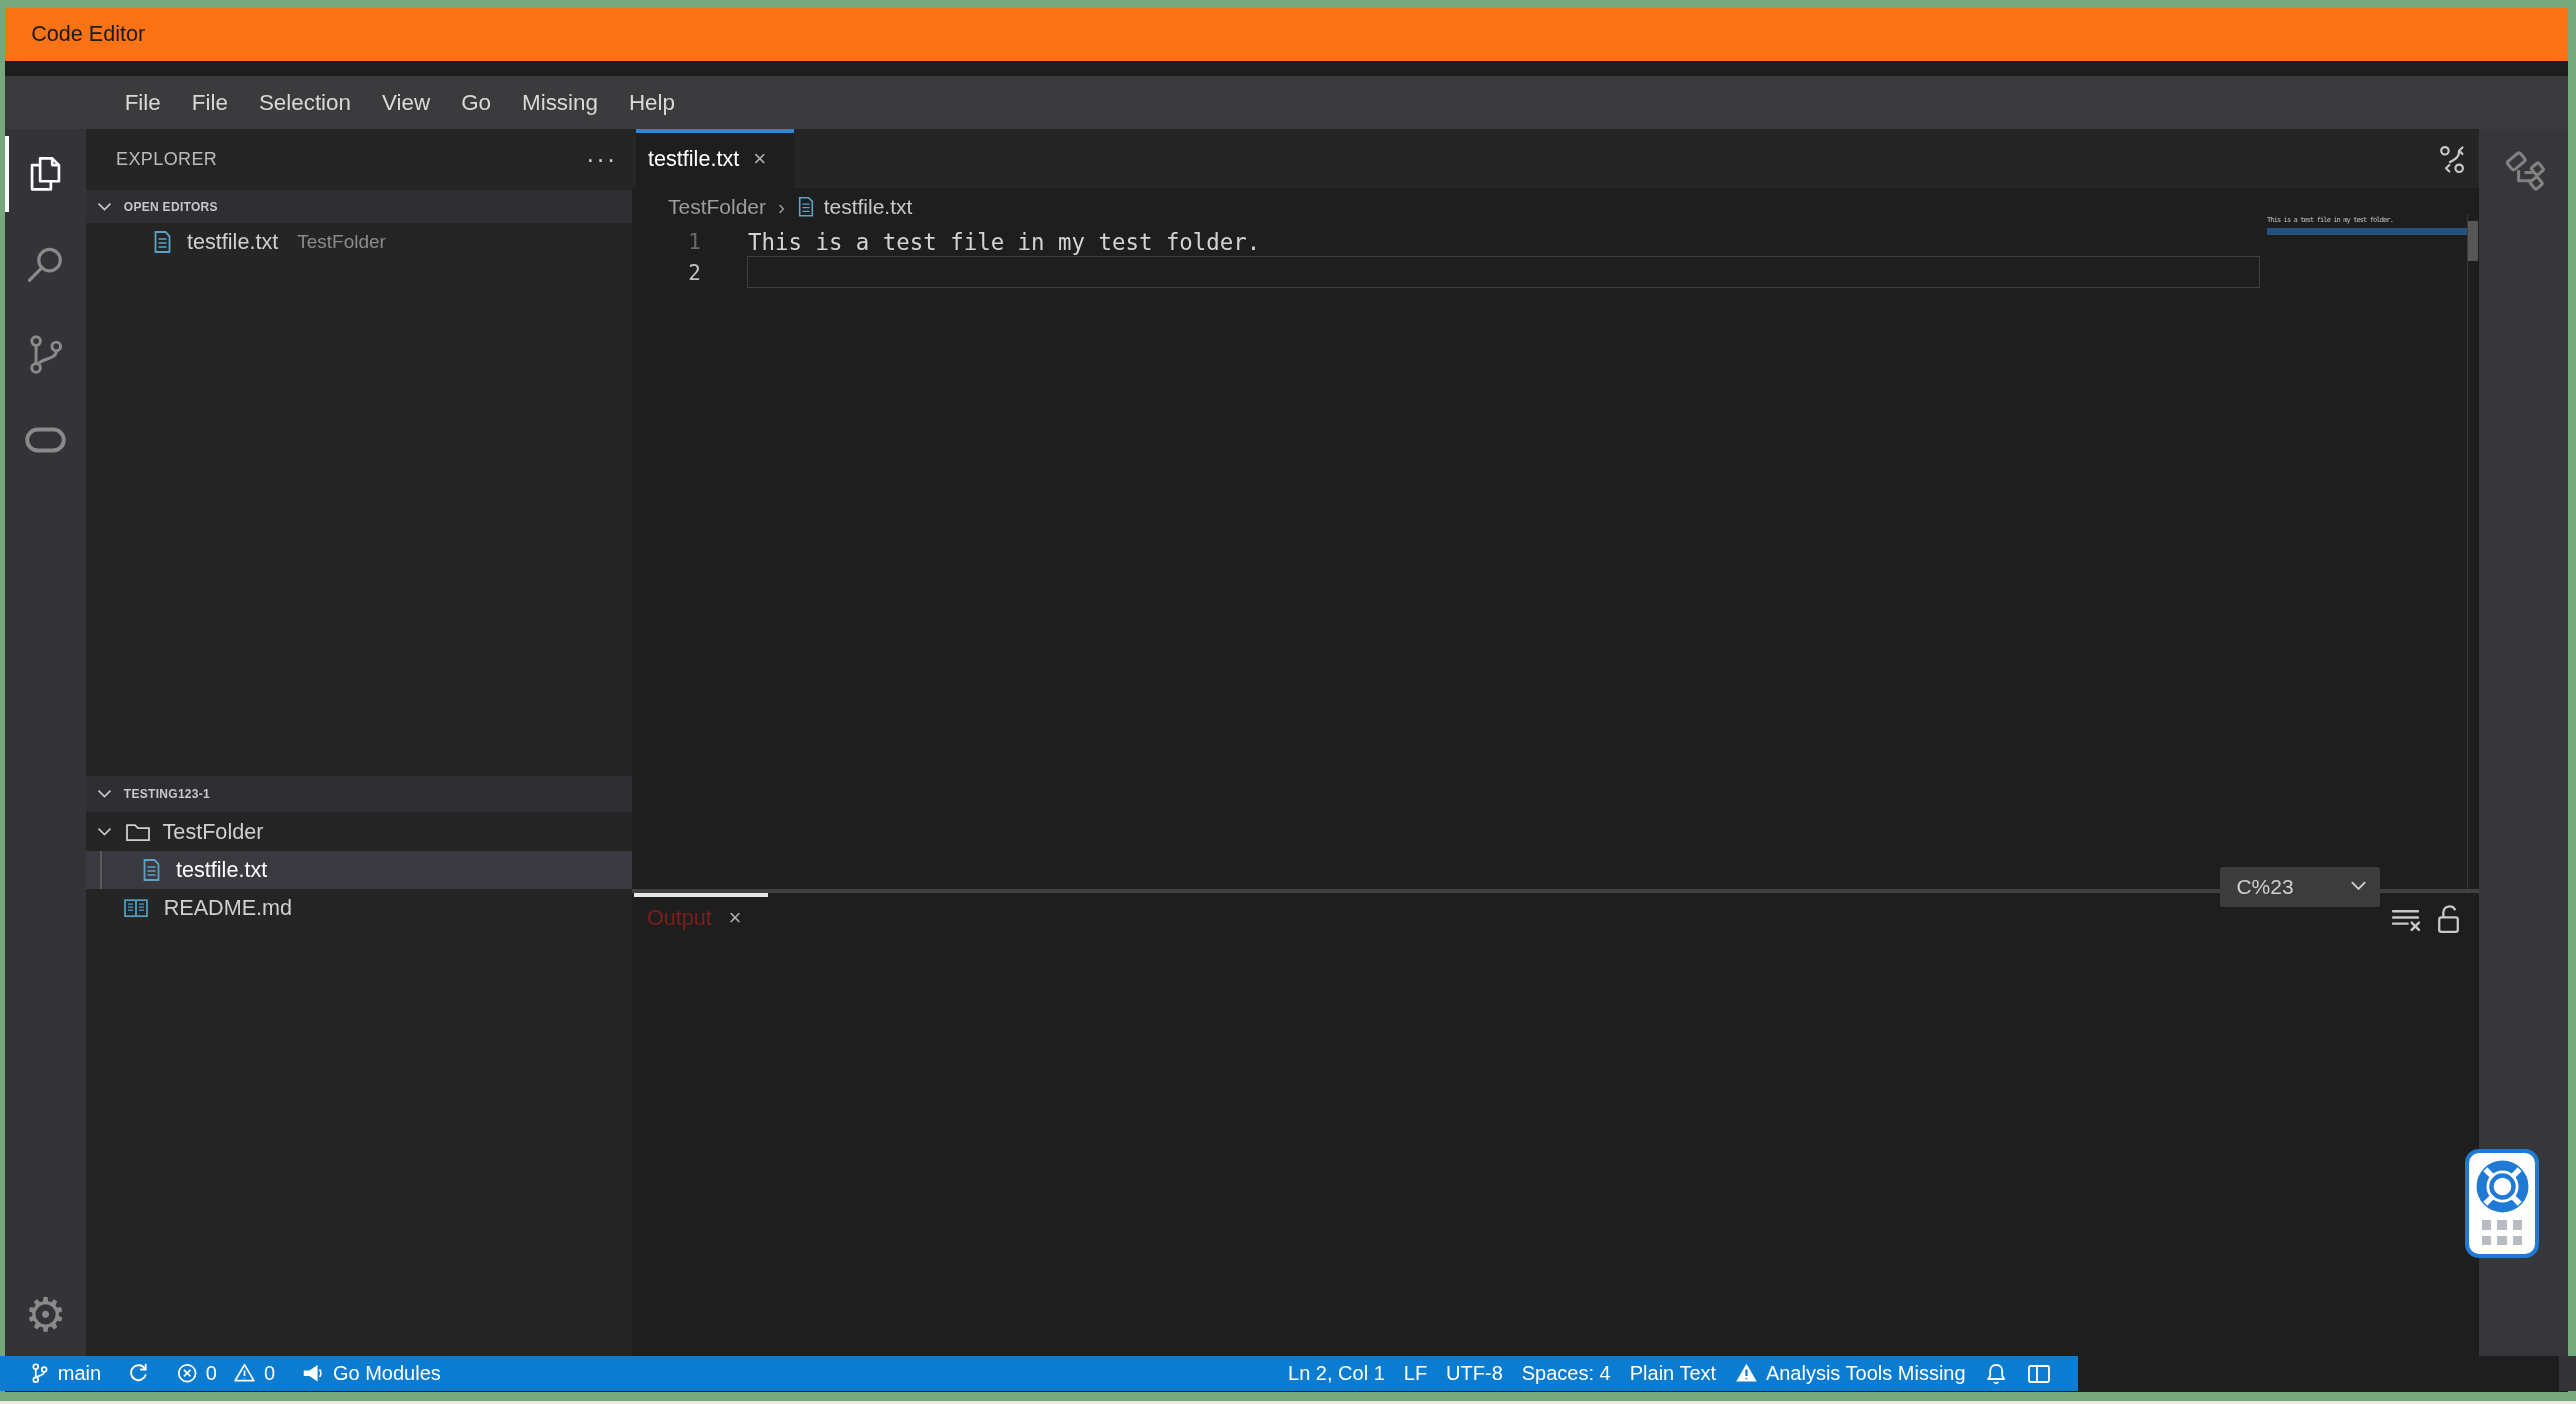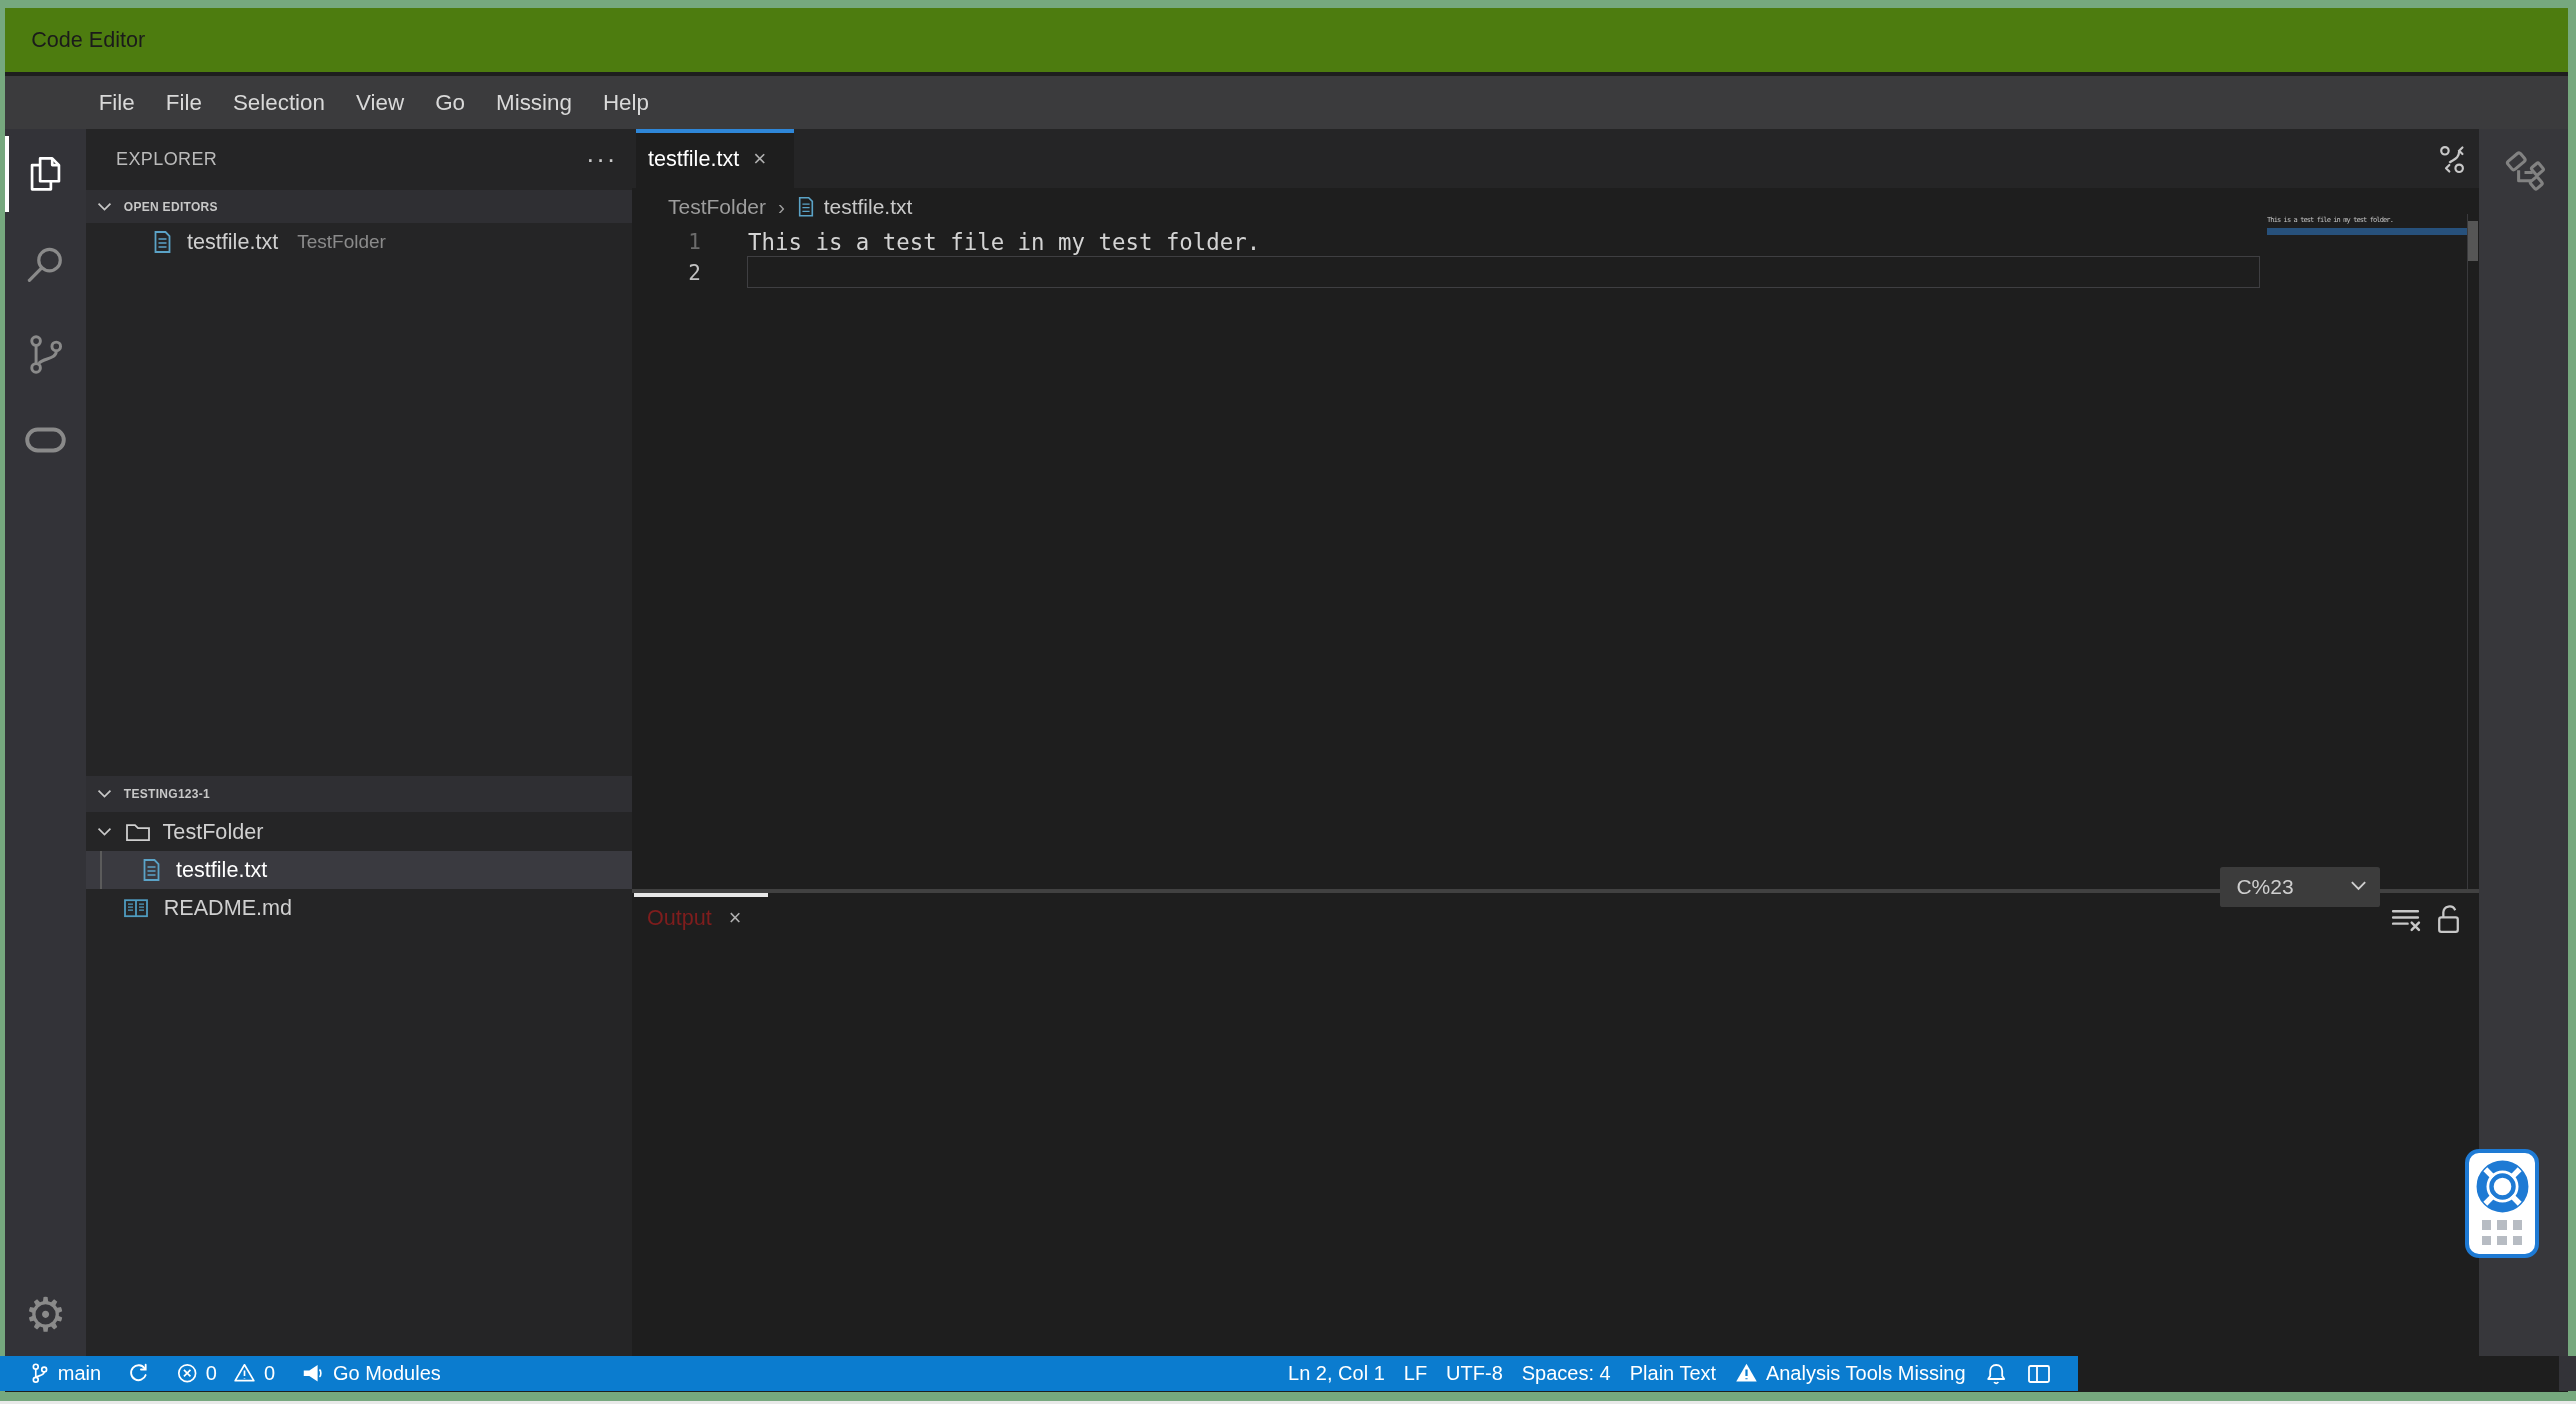--- a/index.html
+++ b/index.html
@@ -5,25 +5,25 @@
   * { margin:0; padding:0; box-sizing:border-box; }
   html,body { width:2576px; height:1404px; overflow:hidden; }
   body { background:#76a87e; font-family:"Liberation Sans", sans-serif; position:relative; }
   .abs { position:absolute; }
 
   
   #bottom-grey { left:0; top:1401px; width:2576px; height:3.5px; background:#e9e9e9; }
   #window-bg { left:5.2px; top:7.8px; width:2563px; height:1384px; background:#1e1e1e; }
 
   
-  #titlebar { left:5.2px; top:7.8px; width:2563px; height:64px; background:#4d7c0f; display:flex; align-items:center; }
+  #titlebar { left:5.2px; top:7.8px; width:2563px; height:53px; background:#f97316; display:flex; align-items:center; }
   #titlebar .title { margin-left:26px; font-size:21.6px; color:#1b1b1b; }
 
   
-  #menubar { left:5.2px; top:76px; width:2563px; height:53px; background:#3b3b3d; display:flex; align-items:center; padding-left:78px; }
+  #menubar { left:5.2px; top:76px; width:2563px; height:53px; background:#3b3b3d; display:flex; align-items:center; padding-left:104px; }
   #menubar .menu-item { padding:0 15.5px; font-size:22.4px; color:#d9d9d9; height:100%; display:flex; align-items:center; cursor:default; }
 
   
   #activitybar { left:5.2px; top:129px; width:81px; height:1227px; background:#333338; }
   .ab-indicator { left:5.2px; top:136px; width:4.3px; height:76px; background:#ffffff; }
   .ab-icon { width:81px; height:48px; display:flex; align-items:center; justify-content:center; }
   .ab-icon svg, .ab-icon .glyph { display:block; }
   #ab-files   { left:5.2px; top:150px; }
   #ab-search  { left:5.2px; top:241px; }
   #ab-scm     { left:5.2px; top:330px; }

